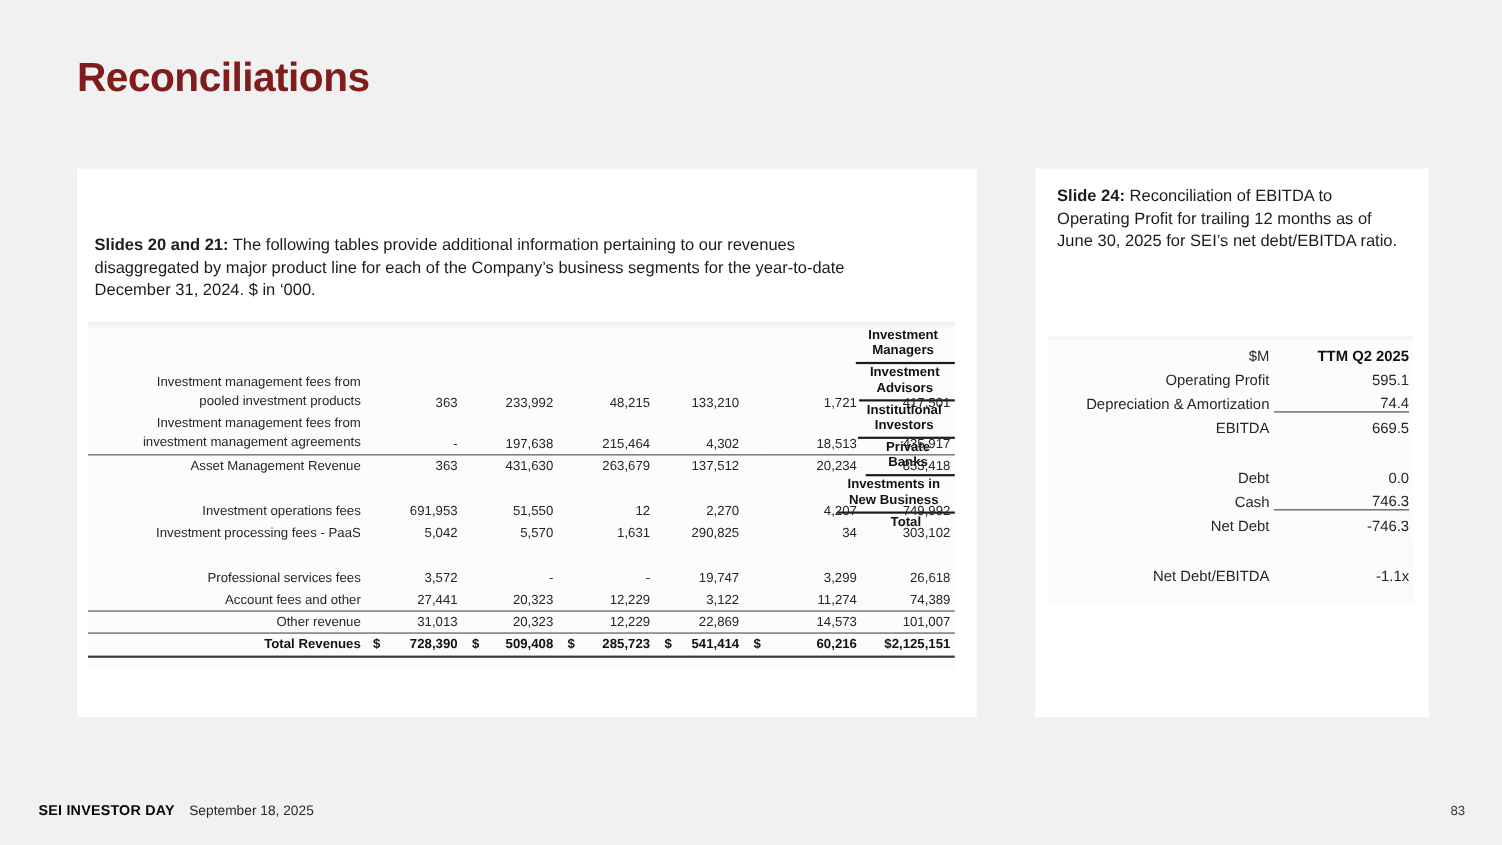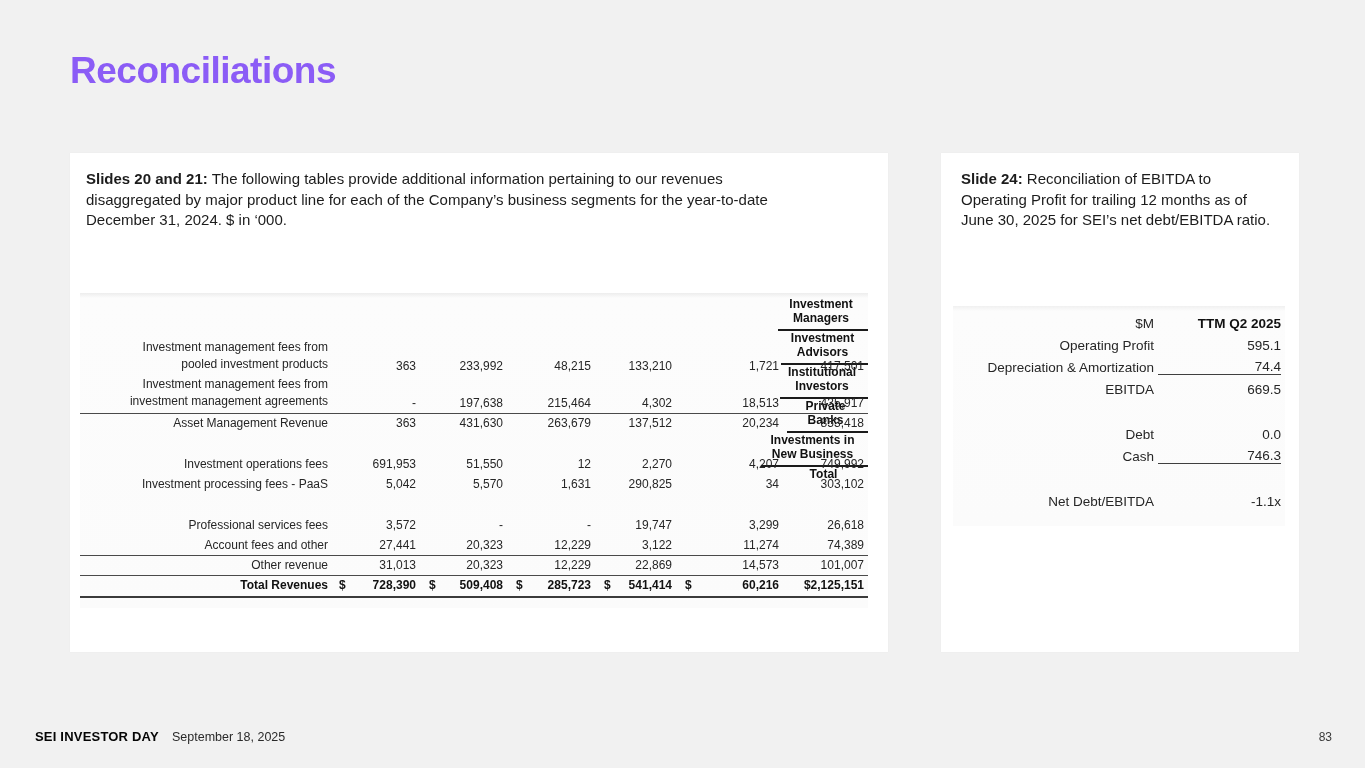--- a/index.html
+++ b/index.html
@@ -9,35 +9,35 @@
     font-family: "Liberation Sans", sans-serif;
     color: #1a1a1a;
     overflow: hidden;
     position: relative;
   }
   .slide { position: absolute; inset: 0; }
 
   .page-title {
     position: absolute; left: 70px; top: 50px;
     font-size: 37px; font-weight: 900; letter-spacing: -0.5px;
-    color: #8b5cf6;
+    color: #7f1d1d;
   }
 
   .card {
     position: absolute; background: #ffffff; top: 153px; height: 499px;
     box-shadow: 0 0 1px rgba(0,0,0,0.06);
   }
   .card-left  { left: 70px;  width: 818px; }
   .card-right { left: 941px; width: 358px; }
 
   .intro {
     position: absolute; left: 16px; top: 16px;
     font-size: 15px; line-height: 20.5px; color: #1c1c1c;
   }
-  .card-left  .intro { width: 692px; }
+  .card-left  .intro { width: 692px; margin-top: 44px; }
   .card-right .intro { left: 20px; width: 318px; }
   .intro b { font-weight: 700; }
 
   
   .rev-table {
     position: absolute; left: 10px; top: 140px; width: 788px;
     font-size: 12px; color: #262626;
     background: linear-gradient(#ededed 0, #fcfcfc 5px, #fbfbfb);
     padding-bottom: 10px;
   }
@@ -257,20 +257,24 @@
         </div>
         <div class="et-spacer"></div>
         <div class="et-row">
           <div class="et-label">Debt</div>
           <div class="et-value">0.0</div>
         </div>
         <div class="et-row et-underline">
           <div class="et-label">Cash</div>
           <div class="et-value">746.3</div>
         </div>
+        <div class="et-row">
+          <div class="et-label">Net Debt</div>
+          <div class="et-value">-746.3</div>
+        </div>
         <div class="et-spacer"></div>
         <div class="et-row">
           <div class="et-label">Net Debt/EBITDA</div>
           <div class="et-value">-1.1x</div>
         </div>
       </div>
   </div>
 
   <div class="footer-brand">SEI INVESTOR DAY</div>
   <div class="footer-date">September 18, 2025</div>

